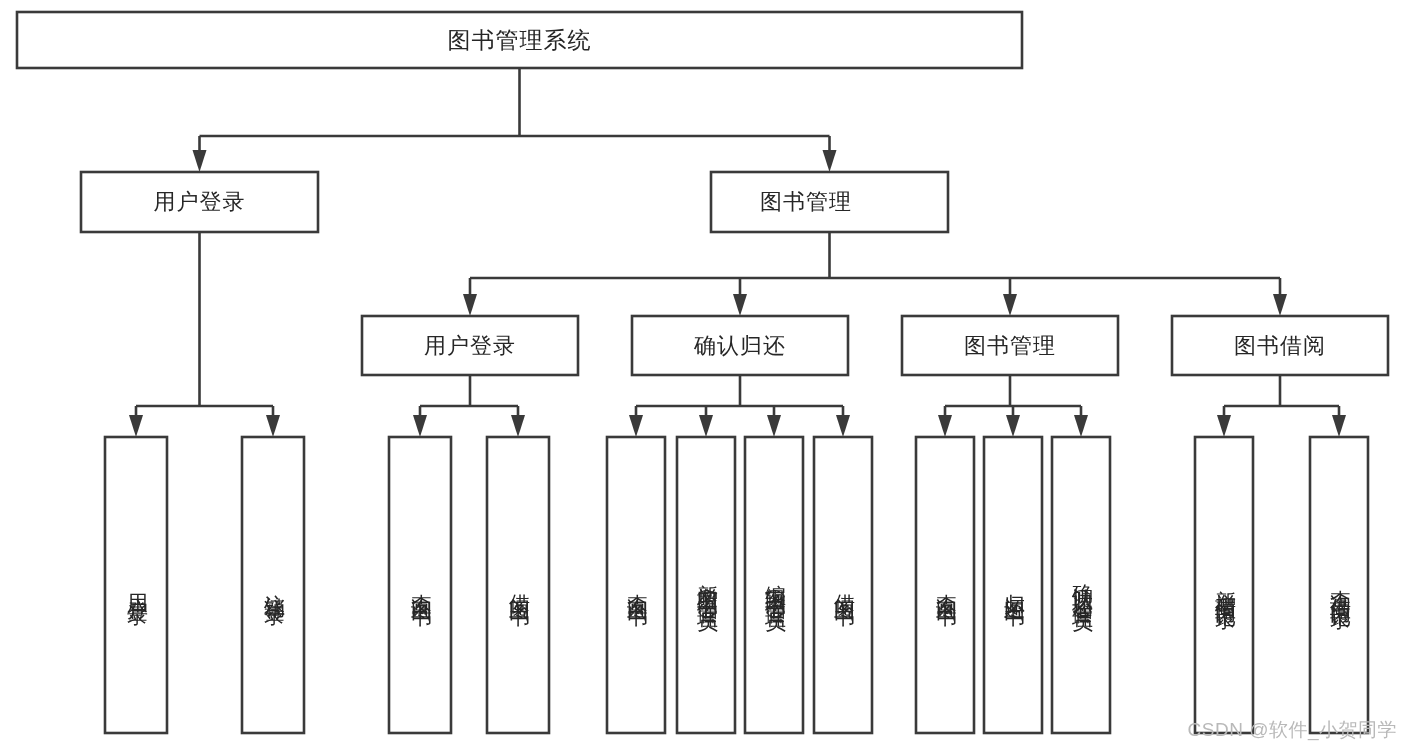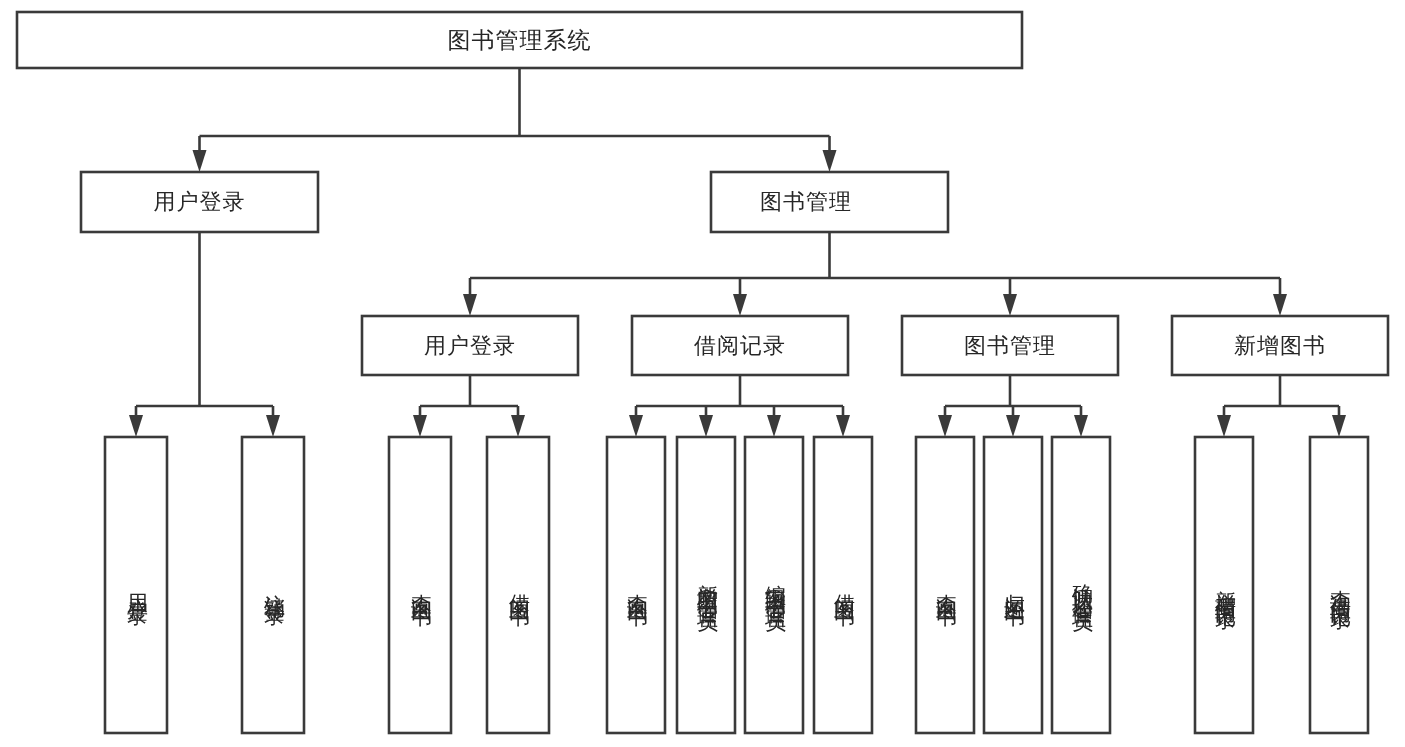--- a/index.html
+++ b/index.html
@@ -166,23 +166,23 @@
         <rect x="1195" y="437" width="58" height="296" class="node-rect"></rect>
         <rect x="1310" y="437" width="58" height="296" class="node-rect"></rect>
       </g>
   </svg>
 
   <div id="labels-layer">
       <div class="node-label label-horizontal label-title" style="left: 17px; top: 12px; width: 1005px; height: 56px;">图书管理系统</div>
       <div class="node-label label-horizontal" style="left: 81px; top: 172px; width: 237px; height: 60px;">用户登录</div>
       <div class="node-label label-horizontal" style="left: 711px; top: 172px; width: 190px; height: 60px;">图书管理</div>
       <div class="node-label label-horizontal" style="left: 362px; top: 316px; width: 216px; height: 59px;">用户登录</div>
-      <div class="node-label label-horizontal" style="left: 632px; top: 316px; width: 216px; height: 59px;">借阅记录</div>
+      <div class="node-label label-horizontal" style="left: 632px; top: 316px; width: 216px; height: 59px;">确认归还</div>
       <div class="node-label label-horizontal" style="left: 902px; top: 316px; width: 216px; height: 59px;">图书管理</div>
-      <div class="node-label label-horizontal" style="left: 1172px; top: 316px; width: 216px; height: 59px;">新增图书</div>
+      <div class="node-label label-horizontal" style="left: 1172px; top: 316px; width: 216px; height: 59px;">图书借阅</div>
       <div class="node-label label-vertical" style="left: 105px; top: 437px; width: 62px; height: 296px;">
         <span>用户登录</span>
       </div>
       <div class="node-label label-vertical" style="left: 242px; top: 437px; width: 62px; height: 296px;">
         <span>注销登录</span>
       </div>
       <div class="node-label label-vertical" style="left: 389px; top: 437px; width: 62px; height: 296px;">
         <span>查询图书</span>
       </div>
       <div class="node-label label-vertical" style="left: 487px; top: 437px; width: 62px; height: 296px;">
@@ -210,13 +210,14 @@
         <span>确认归还（管理员）</span>
       </div>
       <div class="node-label label-vertical" style="left: 1195px; top: 437px; width: 58px; height: 296px;">
         <span>新增借阅记录</span>
       </div>
       <div class="node-label label-vertical" style="left: 1310px; top: 437px; width: 58px; height: 296px;">
         <span>查询借阅记录</span>
       </div>
     </div>
 
+  <div class="watermark">CSDN @软件_小贺同学</div>
 </div>
 
 </body></html>

